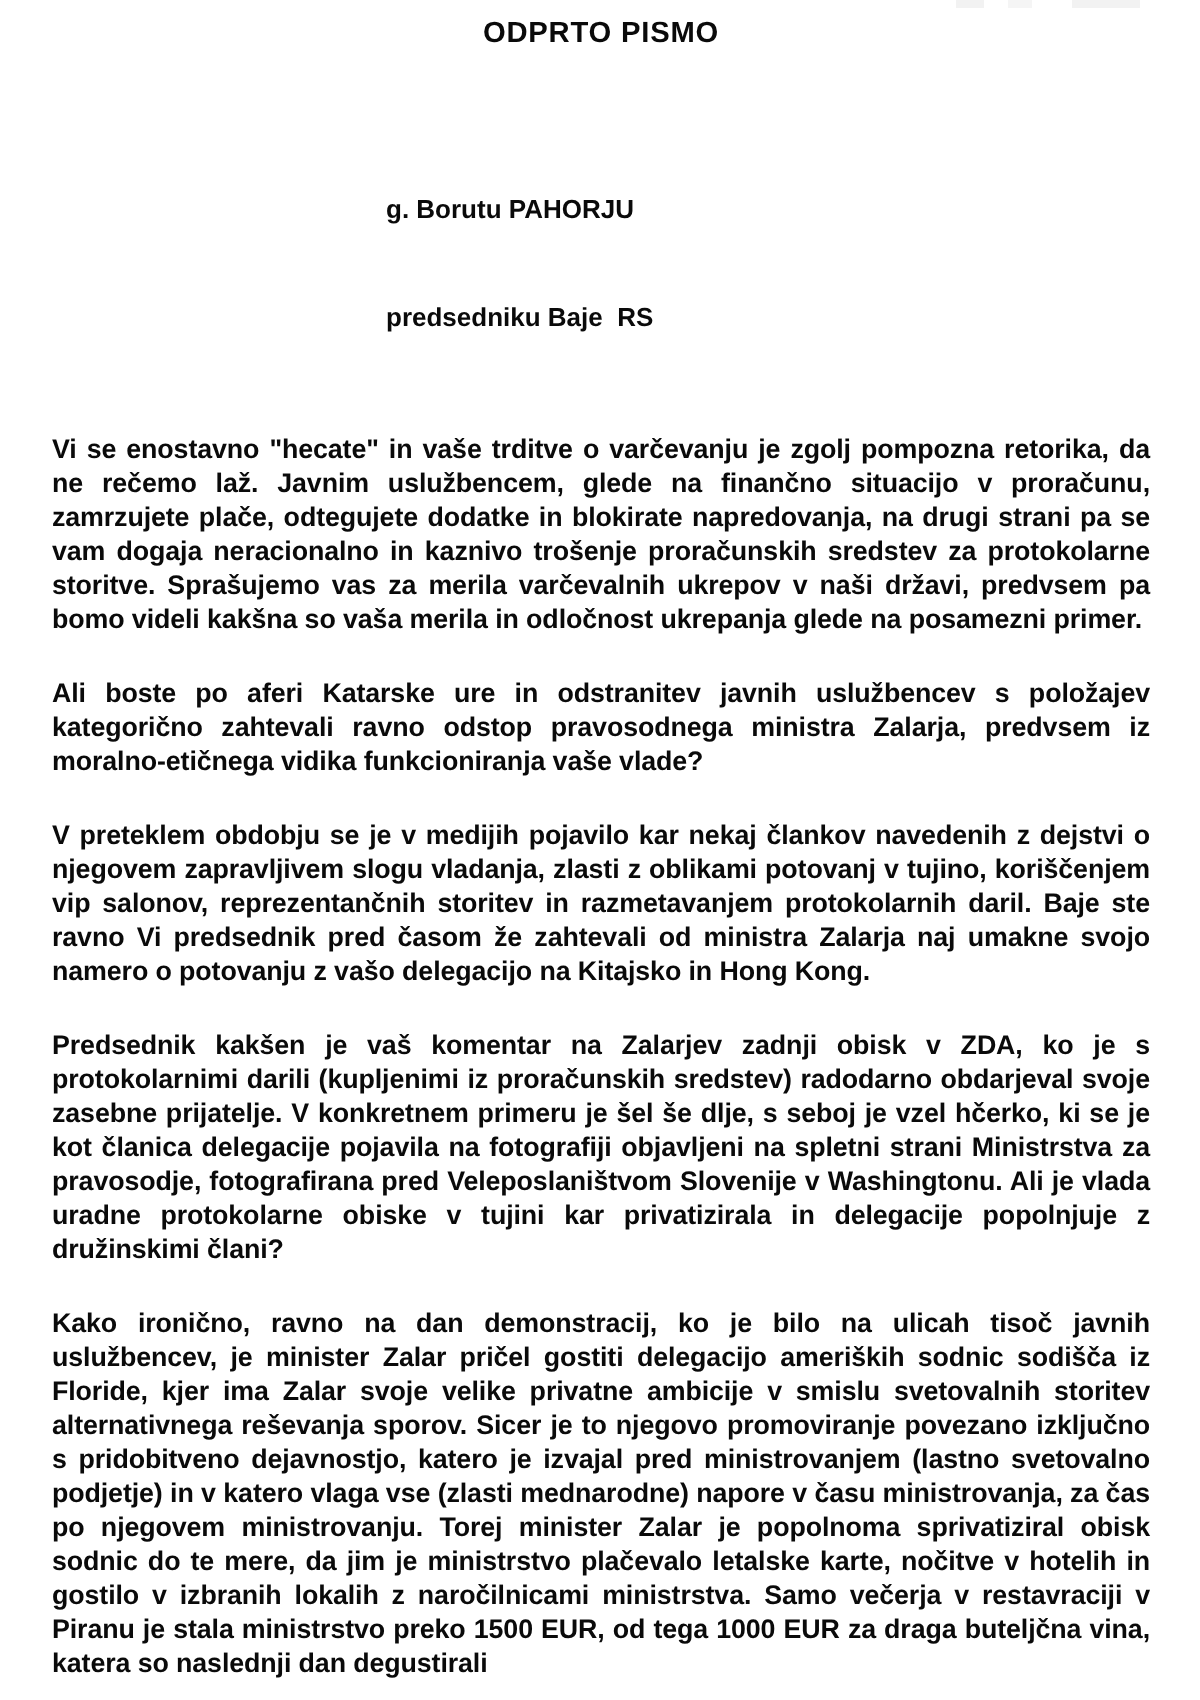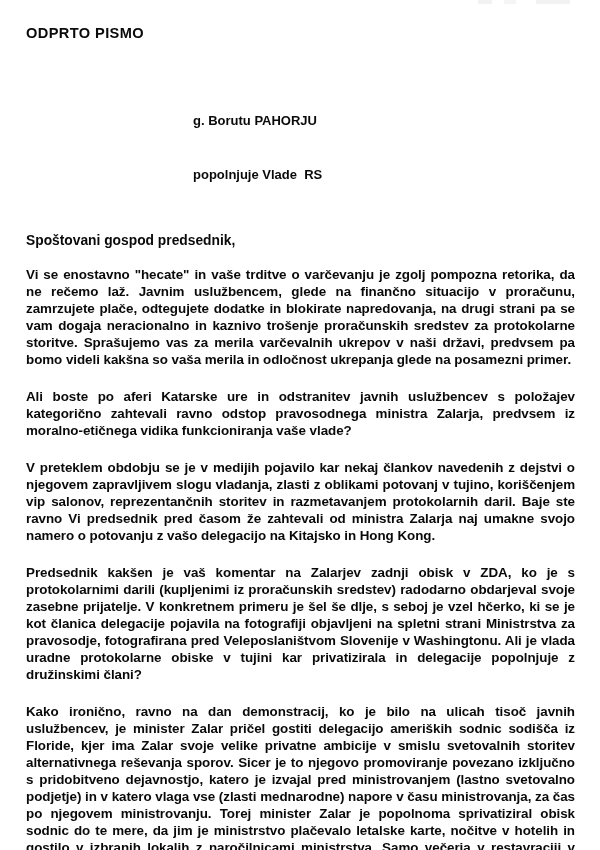--- a/index.html
+++ b/index.html
@@ -34,21 +34,22 @@
       rgba(0,0,0,0.10) 0 14px, rgba(0,0,0,0) 14px 26px,
       rgba(0,0,0,0.08) 26px 38px, rgba(0,0,0,0) 38px 58px,
       rgba(0,0,0,0.10) 58px 92px, rgba(0,0,0,0) 92px);
     opacity: 0.5;
   }
   .title {
     font-size: 14.6px;
     font-weight: 700;
     letter-spacing: 0.4px;
     line-height: 18px;
-    margin: 16px 0 34px 0;
+    margin: 0 0 34px 0;
+    text-align: center;
   }
   .recipient {
     margin-left: 167px;
     font-size: 13px;
     font-weight: 700;
     line-height: 18px;
     margin-bottom: 12px;
     white-space: pre;
   }
   .salutation {
@@ -70,24 +71,23 @@
 <body>
 
 <div class="page">
 
   <div class="scan-artifact"></div>
 
   <h1 class="title">ODPRTO PISMO</h1>
 
   <div class="recipient">
     <div>g. Borutu PAHORJU</div>
-    <div>popolnjuje Vlade  RS</div>
+    <div>predsedniku Baje  RS</div>
   </div>
 
-  <div class="salutation">Spoštovani gospod predsednik,</div>
 
   <div class="letter-body">
     <p>Vi se enostavno "hecate" in vaše trditve o varčevanju je zgolj pompozna retorika, da ne rečemo laž. Javnim uslužbencem, glede na finančno situacijo v proračunu, zamrzujete plače, odtegujete dodatke in blokirate napredovanja, na drugi strani pa se vam dogaja neracionalno in kaznivo trošenje proračunskih sredstev za protokolarne storitve. Sprašujemo vas za merila varčevalnih ukrepov v naši državi, predvsem pa bomo videli kakšna so vaša merila in odločnost ukrepanja glede na posamezni primer.</p>
     <p>Ali boste po aferi Katarske ure in odstranitev javnih uslužbencev s položajev kategorično zahtevali ravno odstop pravosodnega ministra Zalarja, predvsem iz moralno-etičnega vidika funkcioniranja vaše vlade?</p>
     <p>V preteklem obdobju se je v medijih pojavilo kar nekaj člankov navedenih z dejstvi o njegovem zapravljivem slogu vladanja, zlasti z oblikami potovanj v tujino, koriščenjem vip salonov, reprezentančnih storitev in razmetavanjem protokolarnih daril. Baje ste ravno Vi predsednik pred časom že zahtevali od ministra Zalarja naj umakne svojo namero o potovanju z vašo delegacijo na Kitajsko in Hong Kong.</p>
     <p>Predsednik kakšen je vaš komentar na Zalarjev zadnji obisk v ZDA, ko je s protokolarnimi darili (kupljenimi iz proračunskih sredstev) radodarno obdarjeval svoje zasebne prijatelje. V konkretnem primeru je šel še dlje, s seboj je vzel hčerko, ki se je kot članica delegacije pojavila na fotografiji objavljeni na spletni strani Ministrstva za pravosodje, fotografirana pred Veleposlaništvom Slovenije v Washingtonu. Ali je vlada uradne protokolarne obiske v tujini kar privatizirala in delegacije popolnjuje z družinskimi člani?</p>
     <p>Kako ironično, ravno na dan demonstracij, ko je bilo na ulicah tisoč javnih uslužbencev, je minister Zalar pričel gostiti delegacijo ameriških sodnic sodišča iz Floride, kjer ima Zalar svoje velike privatne ambicije v smislu svetovalnih storitev alternativnega reševanja sporov. Sicer je to njegovo promoviranje povezano izključno s pridobitveno dejavnostjo, katero je izvajal pred ministrovanjem (lastno svetovalno podjetje) in v katero vlaga vse (zlasti mednarodne) napore v času ministrovanja, za čas po njegovem ministrovanju. Torej minister Zalar je popolnoma sprivatiziral obisk sodnic do te mere, da jim je ministrstvo  plačevalo letalske karte, nočitve v hotelih in gostilo v izbranih lokalih z naročilnicami ministrstva. Samo večerja v restavraciji v Piranu je stala ministrstvo preko 1500 EUR, od tega 1000 EUR za draga buteljčna vina, katera so naslednji dan degustirali</p>
   </div>
 
 </div>

